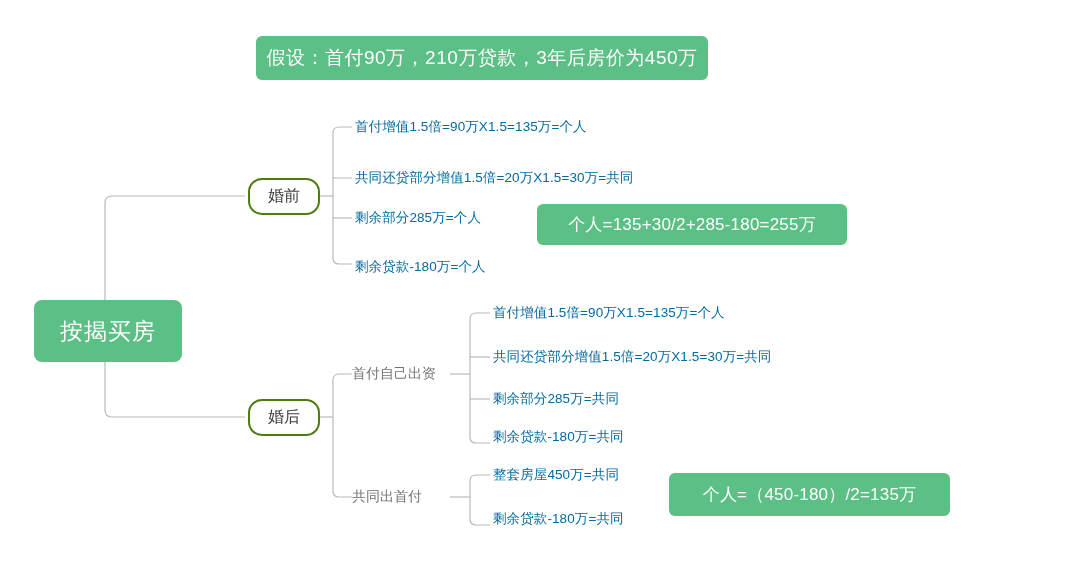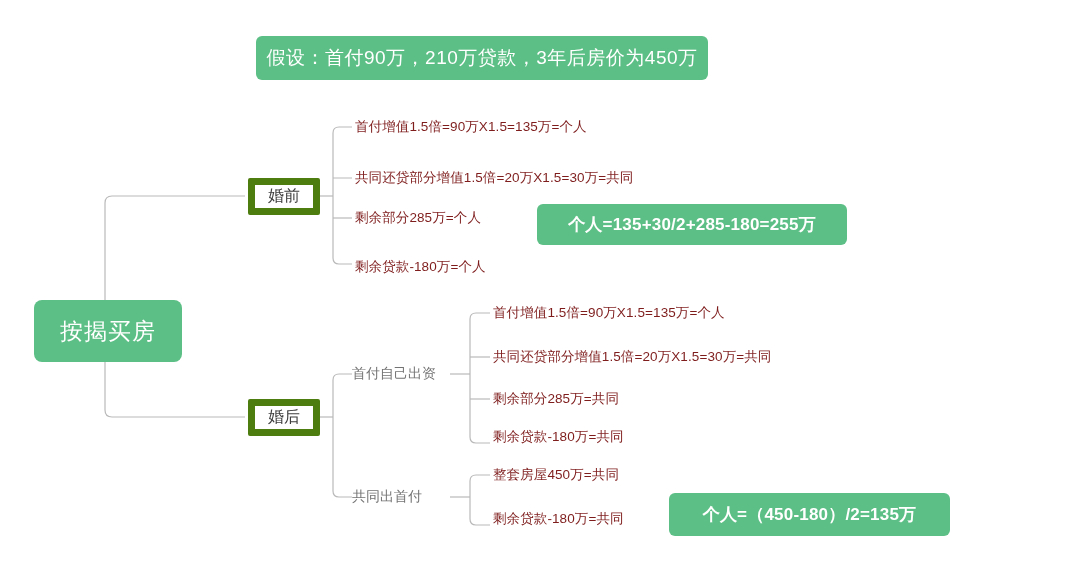--- a/index.html
+++ b/index.html
@@ -44,43 +44,42 @@
   }
   .root-node {
     font-size: 23px;
     letter-spacing: 1px;
     border-radius: 8px;
   }
   .badge {
     font-size: 17px;
     padding: 0 16px;
     letter-spacing: 0.2px;
-    font-weight: bold;
   }
   
   .boxnode {
     background: #ffffff;
-    border: 7px solid #4d7c0f;
-    border-radius: 2px;
+    border: 2px solid #4d7c0f;
+    border-radius: 14px;
     color: #3d3d3d;
     font-size: 16px;
     display: flex;
     align-items: center;
     justify-content: center;
   }
   
   .textnode {
     color: #737373;
     font-size: 14px;
     display: flex;
     align-items: center;
   }
   
   .leaf {
-    color: #7f1d1d;
+    color: #0369a1;
     font-size: 13.5px;
     display: flex;
     align-items: center;
     letter-spacing: 0.1px;
   }
 </style>
 </head>
 <body>
 
 <div id="canvas">
@@ -141,15 +140,15 @@
   <div class="node leaf" style="left:493px; top:348px; height:18px;">共同还贷部分增值1.5倍=20万X1.5=30万=共同</div>
   <div class="node leaf" style="left:493px; top:390px; height:18px;">剩余部分285万=共同</div>
   <div class="node leaf" style="left:493px; top:428px; height:18px;">剩余贷款-180万=共同</div>
 
 
   <div class="node textnode" style="left:352px; top:488px; height:18px;">共同出首付</div>
 
   <div class="node leaf" style="left:493px; top:466px; height:18px;">整套房屋450万=共同</div>
   <div class="node leaf" style="left:493px; top:510px; height:18px;">剩余贷款-180万=共同</div>
 
-  <div class="node green badge" style="left:669px; top:493px; width:281px; height:43px;">个人=（450-180）/2=135万</div>
+  <div class="node green badge" style="left:669px; top:473px; width:281px; height:43px;">个人=（450-180）/2=135万</div>
 
 </div>
 
 </body></html>

